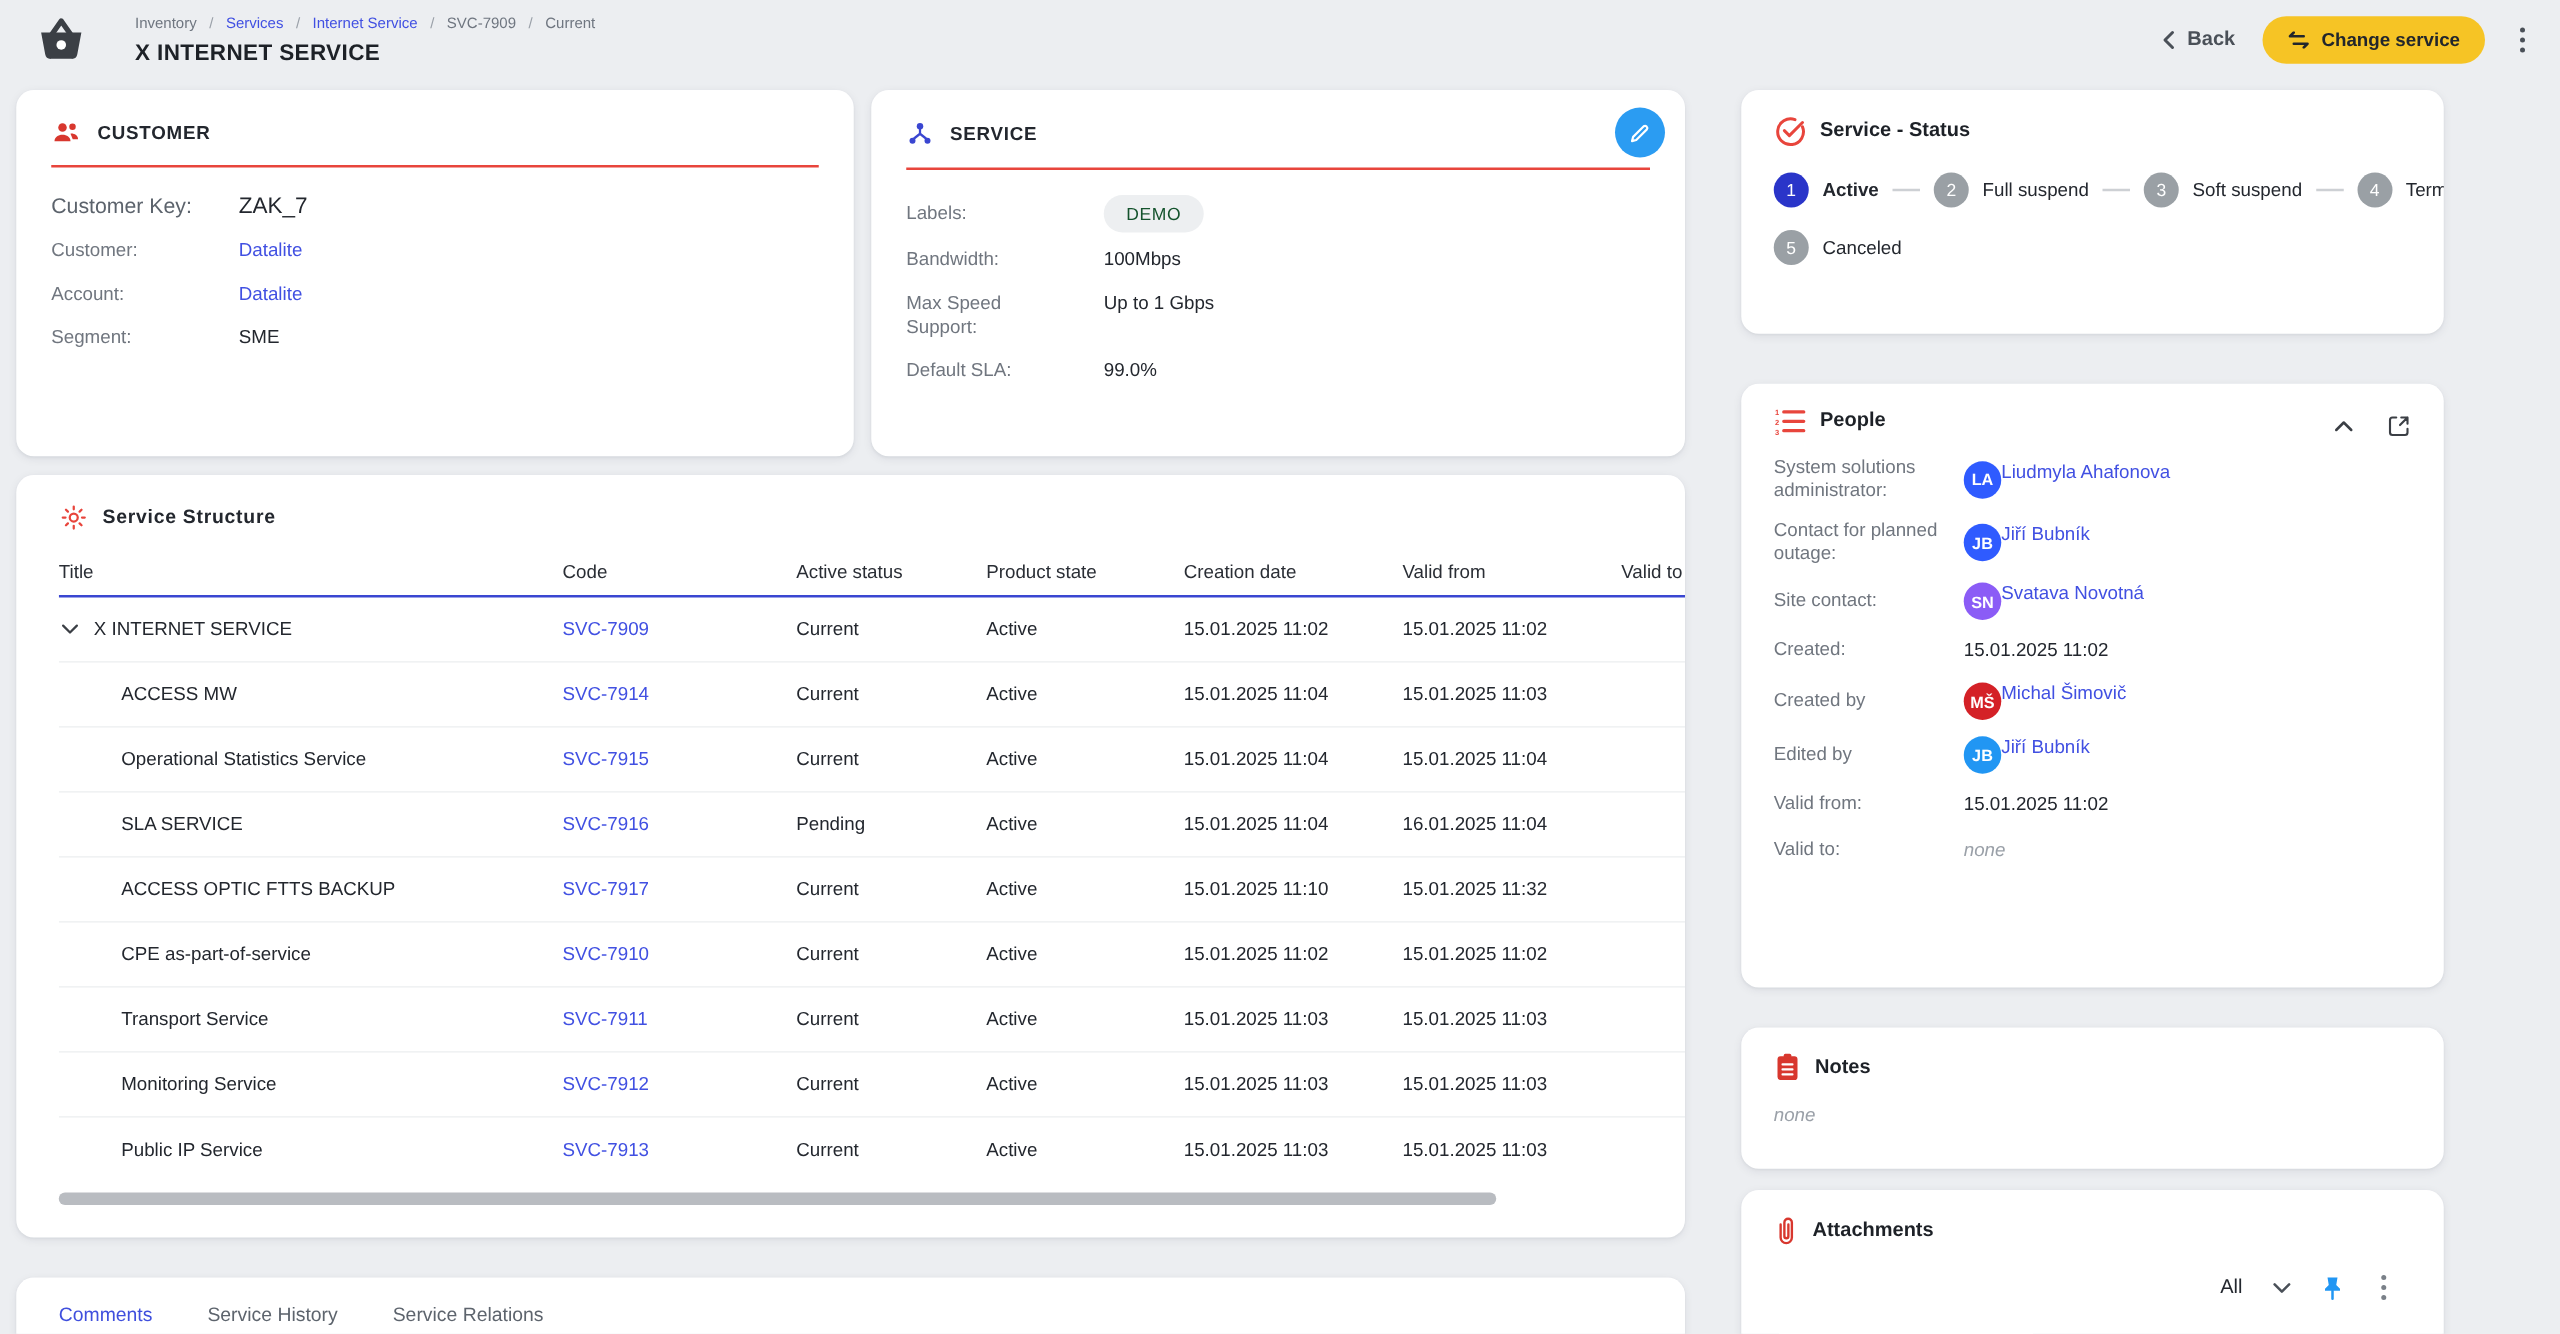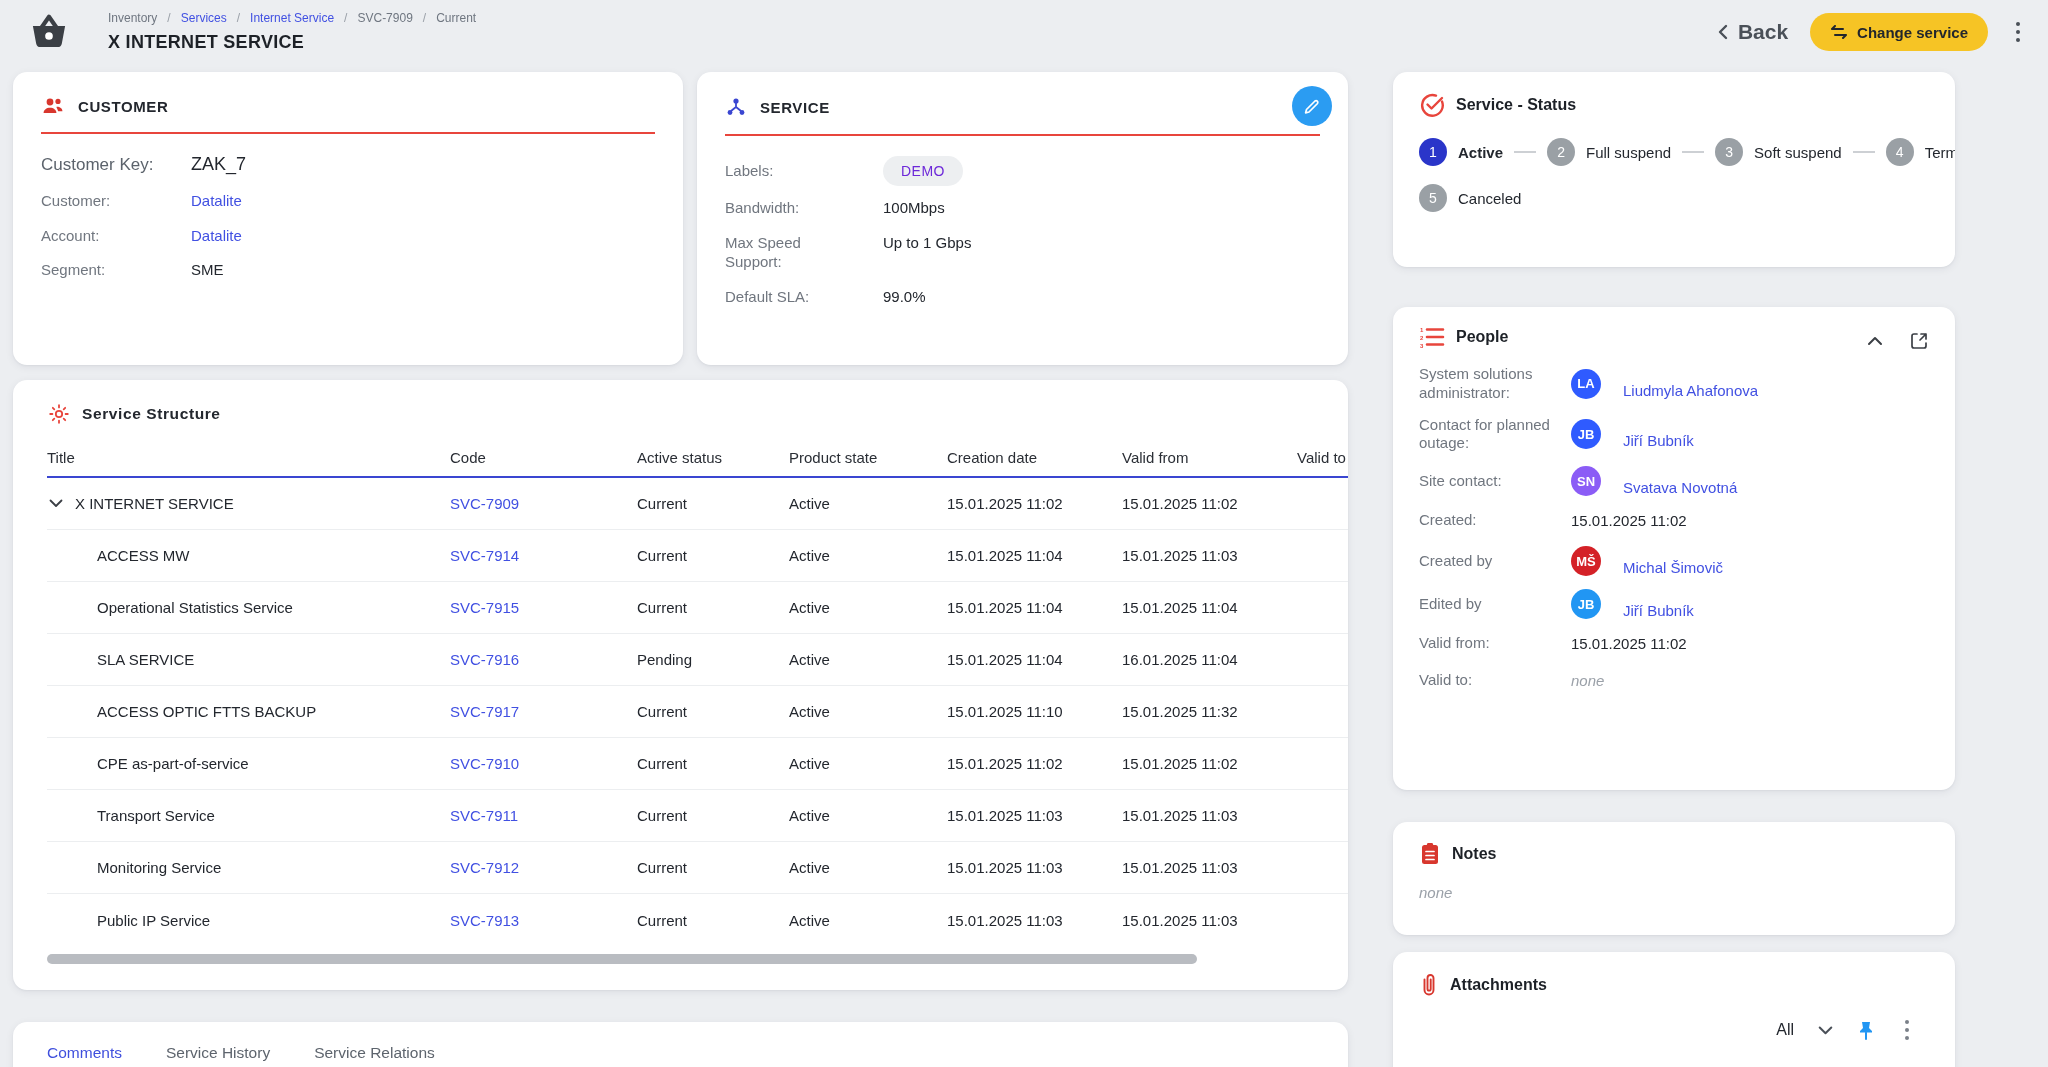--- a/index.html
+++ b/index.html
@@ -17,39 +17,39 @@
 
   
   .app-header { position:absolute; top:0; left:0; right:0; height:66px; }
   .basket { position:absolute; left:26px; top:8px; width:46px; height:46px; }
   .head-text { position:absolute; left:108px; top:11px; }
   .breadcrumb { display:flex; gap:10px; font-size:12px; color:#6f7680; align-items:center; }
   .crumb.link { color:#4150e2; cursor:pointer; }
   .crumb-sep { color:#9aa0a8; }
   .page-title { margin-top:7px; font-size:18px; font-weight:700; letter-spacing:.3px; color:#1d2127; }
   .head-actions { position:absolute; right:22px; top:13px; display:flex; align-items:center; gap:22px; }
-  .back-btn { display:flex; align-items:center; gap:9px; font-size:21px; font-weight:700; color:#4a5058; cursor:pointer; }
+  .back-btn { display:flex; align-items:center; gap:9px; font-size:16px; font-weight:700; color:#4a5058; cursor:pointer; }
   .change-btn { display:flex; align-items:center; gap:9px; background:#f6c425; border:none; height:38px;
     padding:0 20px; border-radius:19px; font-family:inherit; font-size:15px; font-weight:700; color:#22262c; cursor:pointer; }
   .kebab { display:flex; flex-direction:column; gap:4px; padding:6px; cursor:pointer; }
   .kebab i { width:4px; height:4px; border-radius:50%; background:#4a5058; }
   .kebab.gray i { background:#7a8088; }
 
   
   .card-head { display:flex; align-items:center; gap:13px; padding:24px 28px 16px; }
   .card-head .ttl { font-size:15px; font-weight:600; letter-spacing:.6px; color:#23272e; }
   .red-rule { border-bottom:2px solid #e8453c; margin:0 28px; }
   .kv-rows { padding:20px 28px; }
   .kv-row { display:flex; margin-bottom:15px; font-size:15px; align-items:baseline; }
   .kv-label { flex:0 0 150px; color:#70767f; line-height:1.3; }
   .kv-value { color:#23272e; }
   .kv-row.big .kv-label { font-size:17px; color:#5c636c; }
   .kv-row.big .kv-value { font-size:18px; }
   a.lnk { color:#4150e2; text-decoration:none; cursor:pointer; }
-  .badge-pill { display:inline-block; background:#edeff1; color:#6d28d9; font-size:14px;
+  .badge-pill { display:inline-block; background:#edeff1; color:#14532d; font-size:14px;
     letter-spacing:.5px; padding:7px 18px; border-radius:17px; }
   .edit-fab { position:absolute; top:14px; right:16px; width:40px; height:40px; border-radius:50%;
     background:#2b9cf2; border:none; display:flex; align-items:center; justify-content:center; cursor:pointer; }
   #service-card .kv-label { flex-basis:158px; max-width:120px; margin-right:38px; }
 
   
   #structure-card { overflow:hidden; }
   .tbl-wrap { margin:2px 0 0 34px; width:1301px; overflow:hidden; }
   .tbl-row { display:grid; grid-template-columns:403px 187px 152px 158px 175px 175px 120px; align-items:center; }
   .tbl-head { height:40px; font-size:15px; color:#2a2e35; border-bottom:2px solid #3a46d1; }
@@ -81,21 +81,21 @@
     font-size:14px; display:flex; align-items:center; justify-content:center; flex:0 0 28px; }
   .step.active .step-circle { background:#2a35c9; }
   .step-label { font-size:15px; color:#23272e; }
   .step.active .step-label { font-weight:700; }
   .dash { flex:0 0 22px; height:2px; background:#cdd0d4; margin:0 11px; }
 
   .p-rows { margin-top:16px; }
   .p-row { display:flex; align-items:center; margin-bottom:13px; min-height:30px; }
   .p-row.plain { min-height:22px; margin-bottom:15px; }
   .p-label { flex:0 0 152px; color:#70767f; font-size:15px; line-height:1.25; align-self:center; }
-  .p-val { display:flex; align-items:flex-end; gap:22px; font-size:15px; }
+  .p-val { display:flex; align-items:flex-start; gap:0; font-size:15px; }
   .avatar { width:30px; height:30px; border-radius:50%; color:#fff; font-size:13px; font-weight:700;
     display:flex; align-items:center; justify-content:center; }
   .none-txt { font-style:italic; color:#9aa0a8; }
   .people-tools { position:absolute; top:24px; right:26px; display:flex; gap:26px; align-items:center; }
 
   .notes-empty { margin-top:18px; font-size:15px; }
 
   .filter-row { margin-top:16px; display:flex; align-items:center; }
   .filter-input { display:flex; align-items:center; gap:11px; width:344px; height:44px;
     border:1px solid #e4e6e9; border-radius:22px; background:#fff; padding:0 16px; }

